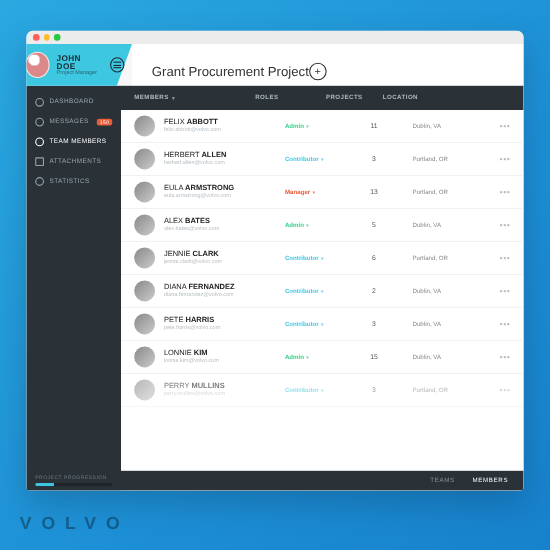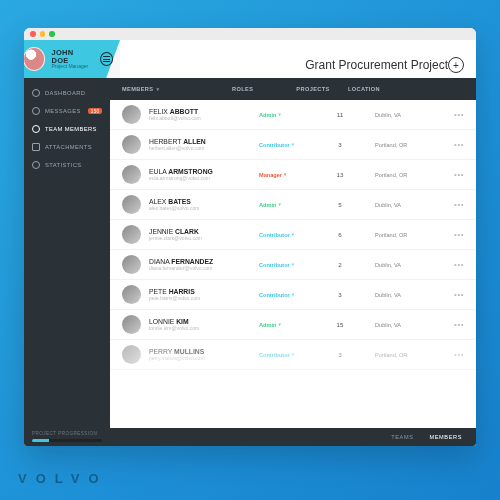--- a/index.html
+++ b/index.html
@@ -10,21 +10,21 @@
   .td-r{background:#ff5f57}.td-y{background:#ffbd2e}.td-g{background:#28c940}
   .chrome-row { display:flex; height:38px; flex:0 0 auto; }
   .profile { width:104px; background:#3ec7e0; transform:skewX(-20deg); transform-origin:top left; margin-left:-8px; display:flex; align-items:center; }
   .profile-inner { transform:skewX(20deg); display:flex; align-items:center; gap:6px; padding-left:14px; }
   .avatar-main { width:24px; height:24px; border-radius:50%; background:radial-gradient(circle at 35% 30%,#fff 0 25%,#d88 26% 100%); border:1.5px solid rgba(255,255,255,.8); }
   .profile-txt { line-height:1; }
   .profile-name { font-size:7.5px; font-weight:700; color:#1a2b33; letter-spacing:.3px; }
   .profile-role { font-size:5px; color:#1a2b33; opacity:.65; }
   .ham { width:14px; height:14px; border:1px solid #1a2b33; border-radius:50%; display:flex; flex-direction:column; justify-content:center; align-items:center; gap:1.5px; margin-left:4px; }
   .ham span{width:7px;height:1px;background:#1a2b33}
-  .topbar { flex:1; background:#fff; display:flex; align-items:center; padding:12px 12px 0 18px; justify-content:flex-end; }
+  .topbar { flex:1; background:#fff; display:flex; align-items:center; padding:12px 12px 0 18px; justify-content:flex-start; }
   .page-title { font-size:12px; font-weight:400; color:#333; }
   .add-btn { width:16px; height:16px; border:1.2px solid #333; border-radius:50%; display:flex; align-items:center; justify-content:center; font-size:10px; color:#333; cursor:pointer; }
   .body { flex:1; display:flex; min-height:0; }
   .sidebar { width:86px; background:#2a3238; display:flex; flex-direction:column; padding-top:6px; }
   .sb-item { display:flex; align-items:center; gap:5px; padding:5px 8px; font-size:5.8px; letter-spacing:.4px; color:#97a3ab; cursor:pointer; }
   .sb-item.active { color:#fff; }
   .sb-ico { width:8px; height:8px; border:1px solid currentColor; border-radius:50%; flex:0 0 auto; display:flex; align-items:center; justify-content:center;}
   .sb-ico.sq{border-radius:1px}
   .badge { background:#e85d3a; color:#fff; font-size:4.5px; padding:0.5px 2.5px; border-radius:2px; margin-left:auto; }
   .sb-footer { margin-top:auto; padding:5px 8px 4px; }
@@ -50,21 +50,21 @@
   .rrole .chev{font-size:4.5px}
   .role-admin{color:#39d08a}
   .role-contrib{color:#3ec7e0}
   .role-manager{color:#e85d3a}
   .rproj { flex:0 0 54px; text-align:center; font-size:6.2px; color:#555;}
   .rloc { flex:1; padding-left:8px; font-size:5.6px; color:#888;}
   .ract { flex:0 0 14px; color:#b7bec3; font-size:8px; letter-spacing:.5px; cursor:pointer; text-align:right;}
   .row.cut{opacity:.6}
   .bottombar { height:18px; background:#2a3238; display:flex; align-items:center; justify-content:flex-end; gap:16px; padding:0 14px; font-size:5.6px; letter-spacing:.6px; color:#8a949b;}
   .bottombar .active{color:#fff}
-  .brand { position:absolute; left:18px; bottom:14px; font-size:13px; font-weight:700; letter-spacing:9px; color:rgba(0,0,0,.35); }
+  .brand { position:absolute; left:18px; bottom:14px; font-size:16px; font-weight:700; letter-spacing:9px; color:rgba(0,0,0,.35); }
 </style>
 </head>
 <body>
 
 <div class="window">
   <div class="titlebar">
     <div class="tdot td-r"></div>
     <div class="tdot td-y"></div>
     <div class="tdot td-g"></div>
   </div>

